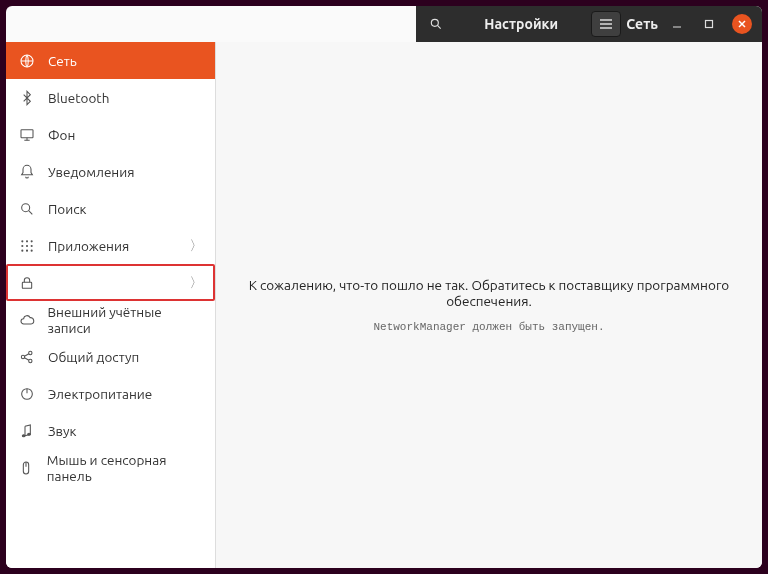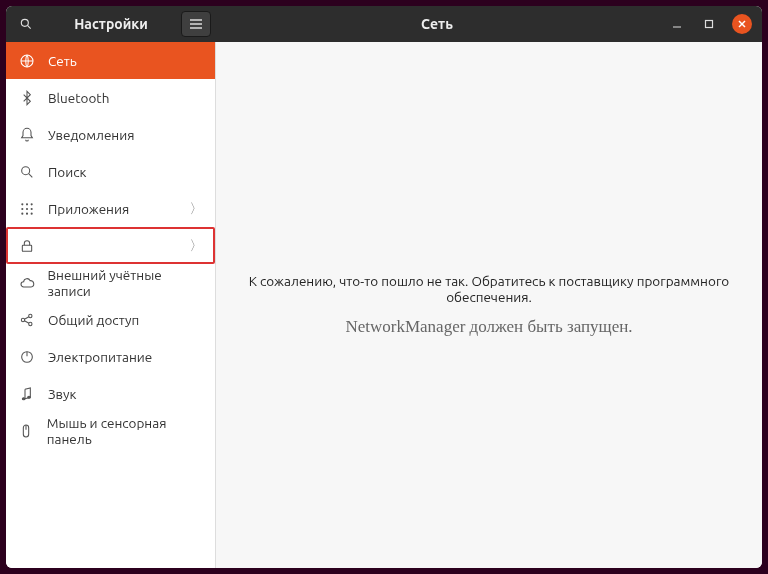--- a/index.html
+++ b/index.html
@@ -1,39 +1,39 @@
 <!DOCTYPE html>
 <html><head>
 <meta charset="utf-8">
 <style>
   * { margin: 0; padding: 0; box-sizing: border-box; }
   html, body { width: 768px; height: 574px; overflow: hidden; font-family: Ubuntu, "Segoe UI", sans-serif; }
   body { background: #2c001e; padding: 6px; }
-  .window { width: 756px; height: 562px; background: #fafafa; border-radius: 6px; overflow: hidden; display: flex; flex-direction: column; }
+  .window { width: 756px; height: 562px; background: #fafafa; border-radius: 6px; overflow: hidden; display: flex; flex-direction: column; align-items: flex-end; }
   .titlebar { height: 36px; background: #2d2d2d; color: #e0e0e0; display: flex; align-items: stretch; }
   .titlebar-left { width: 210px; display: flex; align-items: center; }
   .tb-btn { width: 30px; height: 26px; margin: 5px; display: flex; align-items: center; justify-content: center; border-radius: 4px; color: #ddd; }
   .tb-btn.ham { background: #3f3f3f; border: 1px solid #1a1a1a; }
   .tb-title { flex: 1; text-align: center; font-weight: 600; font-size: 14px; color: #eee; }
   .titlebar-right { flex: 1; display: flex; align-items: center; }
   .rt-title { flex: 1; text-align: center; font-weight: 600; font-size: 14px; color: #eee; }
   .winctrl { display: flex; align-items: center; gap: 14px; padding: 0 10px; }
   .wc { width: 18px; height: 18px; display: flex; align-items: center; justify-content: center; color: #ddd; font-size: 13px; }
   .wc.close { width: 20px; height: 20px; border-radius: 50%; background: #e95420; color: #fff; }
   .body { flex: 1; display: flex; overflow: hidden; }
   .sidebar { width: 210px; background: #fff; border-right: 1px solid #ddd; overflow-y: auto; }
   .item { height: 37px; display: flex; align-items: center; padding: 0 12px; gap: 12px; color: #333; font-size: 13.5px; cursor: pointer; position: relative; }
   .item .icon { width: 18px; display: flex; align-items: center; justify-content: center; color: #555; }
   .item.selected { background: #e95420; color: #fff; }
   .item.selected .icon { color: #fff; }
   .item .chev { margin-left: auto; color: #888; }
   .item.highlighted { outline: 2px solid #d33; outline-offset: -2px; border-radius: 2px; }
   .content { flex: 1; background: #f7f7f7; display: flex; flex-direction: column; align-items: center; justify-content: center; color: #333; padding: 12px 20px; text-align: center; }
   .err-main { font-size: 13.5px; color: #222; margin-bottom: 12px; }
-  .err-sub { font-size: 17px; font-family: Liberation Serif, serif; color: #666; }
+  .err-sub { font-size: 11px; font-family: Liberation Mono, monospace; color: #666; }
   svg { display: block; }
 </style>
 </head>
 <body>
 
 <div class="window">
   <div class="titlebar">
     <div class="titlebar-left">
       <div class="tb-btn">
         <svg width="14" height="14" viewBox="0 0 24 24" fill="none" stroke="currentColor" stroke-width="2">
@@ -88,20 +88,30 @@
           <span class="icon">
             <svg width="16" height="16" viewBox="0 0 24 24" fill="none" stroke="currentColor" stroke-width="1.6">
               <path d="M7 7l10 10-5 5V2l5 5L7 17"></path>
             </svg>
           </span>
           <span>Bluetooth</span>
         </div>
         <div class="item">
           <span class="icon">
             <svg width="16" height="16" viewBox="0 0 24 24" fill="none" stroke="currentColor" stroke-width="1.6">
+              <rect x="3" y="4" width="18" height="12" rx="1"></rect>
+              <line x1="8" y1="20" x2="16" y2="20"></line>
+              <line x1="12" y1="16" x2="12" y2="20"></line>
+            </svg>
+          </span>
+          <span>Фон</span>
+        </div>
+        <div class="item">
+          <span class="icon">
+            <svg width="16" height="16" viewBox="0 0 24 24" fill="none" stroke="currentColor" stroke-width="1.6">
               <path d="M6 8a6 6 0 0112 0v5l2 3H4l2-3V8z"></path>
               <path d="M10 19a2 2 0 004 0"></path>
             </svg>
           </span>
           <span>Уведомления</span>
         </div>
         <div class="item">
           <span class="icon">
             <svg width="16" height="16" viewBox="0 0 24 24" fill="none" stroke="currentColor" stroke-width="1.6">
               <circle cx="10" cy="10" r="6"></circle>

